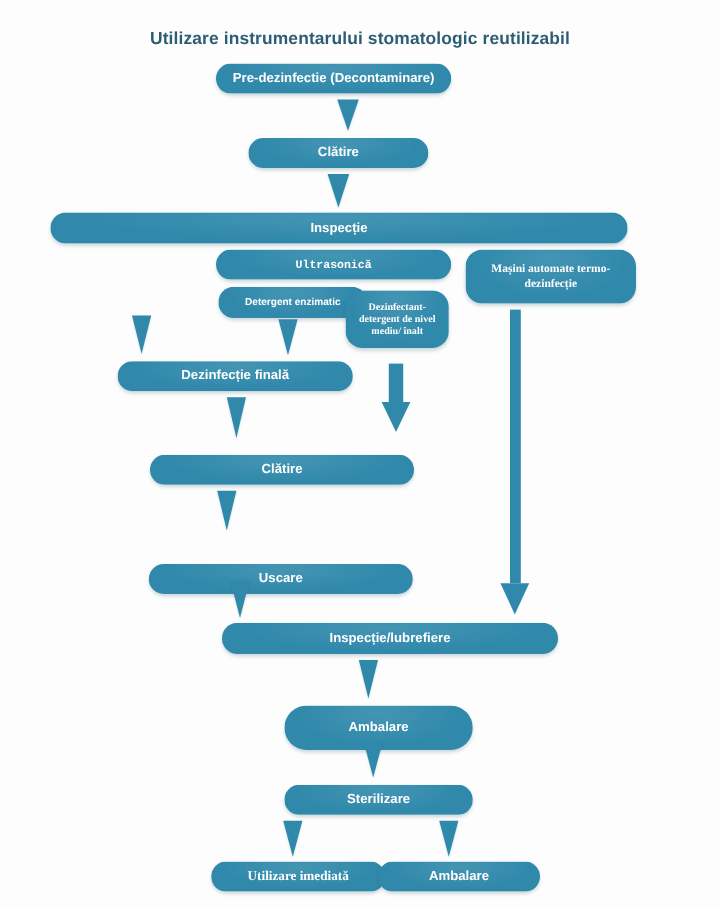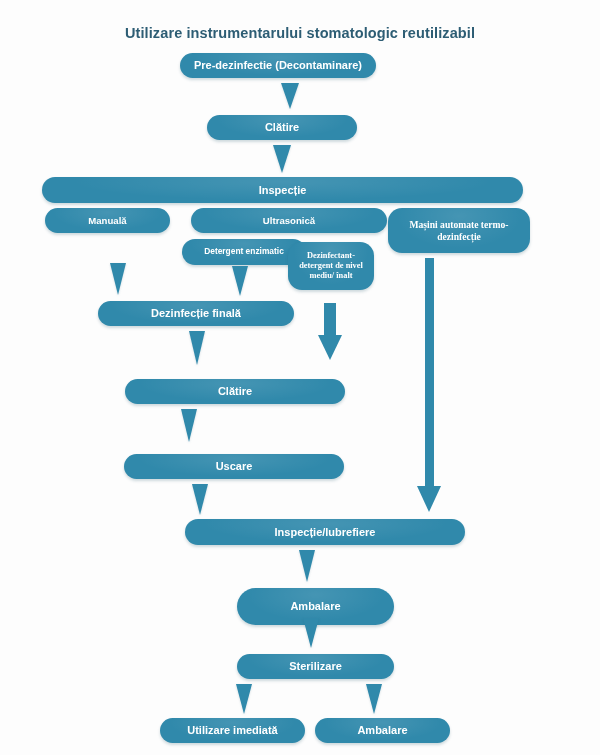--- a/index.html
+++ b/index.html
@@ -98,25 +98,22 @@
   <div class="node fs-11" style="left:207px; top:115px; width:150px; height:25px;">
     <span class="lbl">Clătire</span>
   </div>
 
   <div class="arrow-tri" style="left:273px; top:145px; border-width:28px 9px 0 9px;"></div>
 
   <div class="node fs-11" style="left:42px; top:177px; width:481px; height:26px;">
     <span class="lbl">Inspecție</span>
   </div>
 
-  <div class="node fs-10" style="left:45px; top:208px; width:125px; height:25px;">
-    <span class="lbl">Manuală</span>
-  </div>
 
-  <div class="node fs-10" style="left:191px; top:208px; width:196px; height:25px;">
+  <div class="node fs-10" style="left:180px; top:208px; width:196px; height:25px;font-family:Liberation Mono, monospace;">
     <span class="lbl">Ultrasonică</span>
   </div>
 
   <div class="node rounded-soft fs-10" style="left:388px; top:208px; width:142px; height:45px;">
     <span class="lbl">Mașini automate termo-dezinfecție</span>
   </div>
 
   <div class="node fs-9" style="left:182px; top:239px; width:124px; height:26px;">
     <span class="lbl">Detergent enzimatic</span>
   </div>
@@ -137,21 +134,21 @@
   <div class="arrow-head" style="left:318px; top:335px; border-width:25px 12px 0 12px;"></div>
 
   <div class="arrow-tri" style="left:189px; top:331px; border-width:34px 8px 0 8px;"></div>
 
   <div class="node fs-11" style="left:125px; top:379px; width:220px; height:25px;">
     <span class="lbl">Clătire</span>
   </div>
 
   <div class="arrow-tri" style="left:181px; top:409px; border-width:33px 8px 0 8px;"></div>
 
-  <div class="node fs-11" style="left:124px; top:454px; width:220px; height:25px;">
+  <div class="node fs-11" style="left:124px; top:470px; width:220px; height:25px;">
     <span class="lbl">Uscare</span>
   </div>
 
   <div class="arrow-tri" style="left:192px; top:484px; border-width:31px 8px 0 8px;"></div>
 
   <div class="arrow-shaft" style="left:425px; top:258px; width:9px; height:228px;"></div>
   <div class="arrow-head" style="left:417px; top:486px; border-width:26px 12px 0 12px;"></div>
 
   <div class="node fs-11" style="left:185px; top:519px; width:280px; height:26px;">
     <span class="lbl">Inspecție/lubrefiere</span>
@@ -166,21 +163,21 @@
   <div class="arrow-tri" style="left:303px; top:618px; border-width:30px 8px 0 8px;"></div>
 
   <div class="node fs-11" style="left:237px; top:654px; width:157px; height:25px;">
     <span class="lbl">Sterilizare</span>
   </div>
 
   <div class="arrow-tri" style="left:236px; top:684px; border-width:30px 8px 0 8px;"></div>
 
   <div class="arrow-tri" style="left:366px; top:684px; border-width:30px 8px 0 8px;"></div>
 
-  <div class="node fs-11" style="left:160px; top:718px; width:145px; height:25px;">
+  <div class="node fs-11" style="left:176px; top:718px; width:145px; height:25px;font-family:Liberation Serif, serif;">
     <span class="lbl">Utilizare imediată</span>
   </div>
 
   <div class="node fs-11" style="left:315px; top:718px; width:135px; height:25px;">
     <span class="lbl">Ambalare</span>
   </div>
 
 </div>
 
 </body></html>

